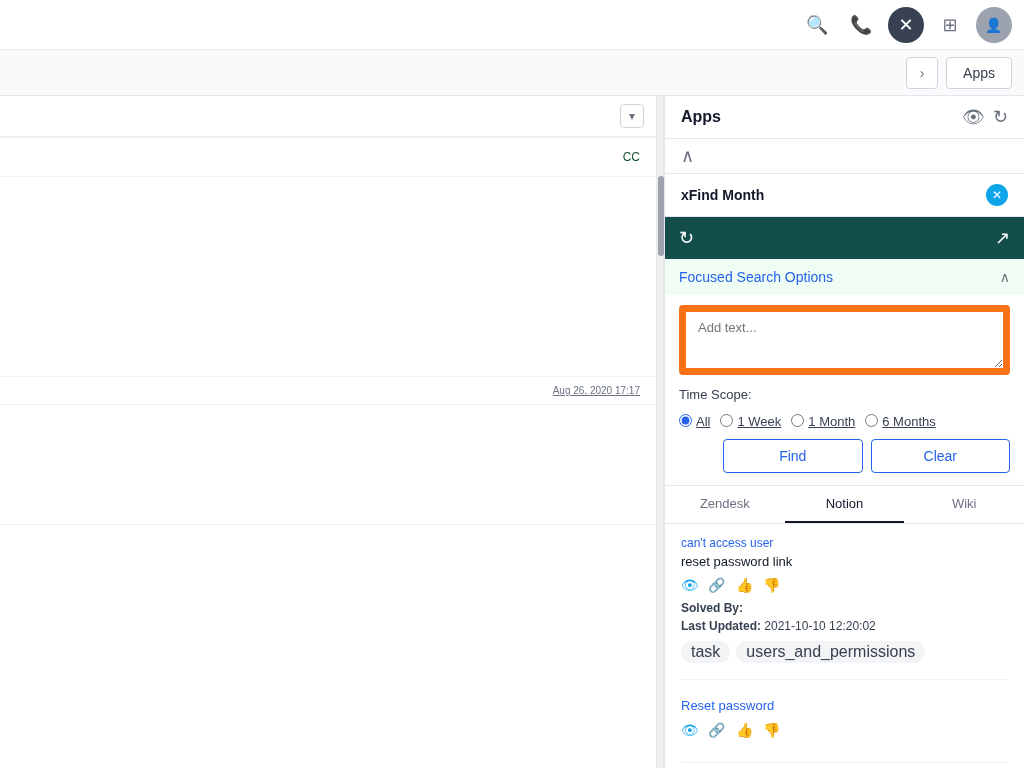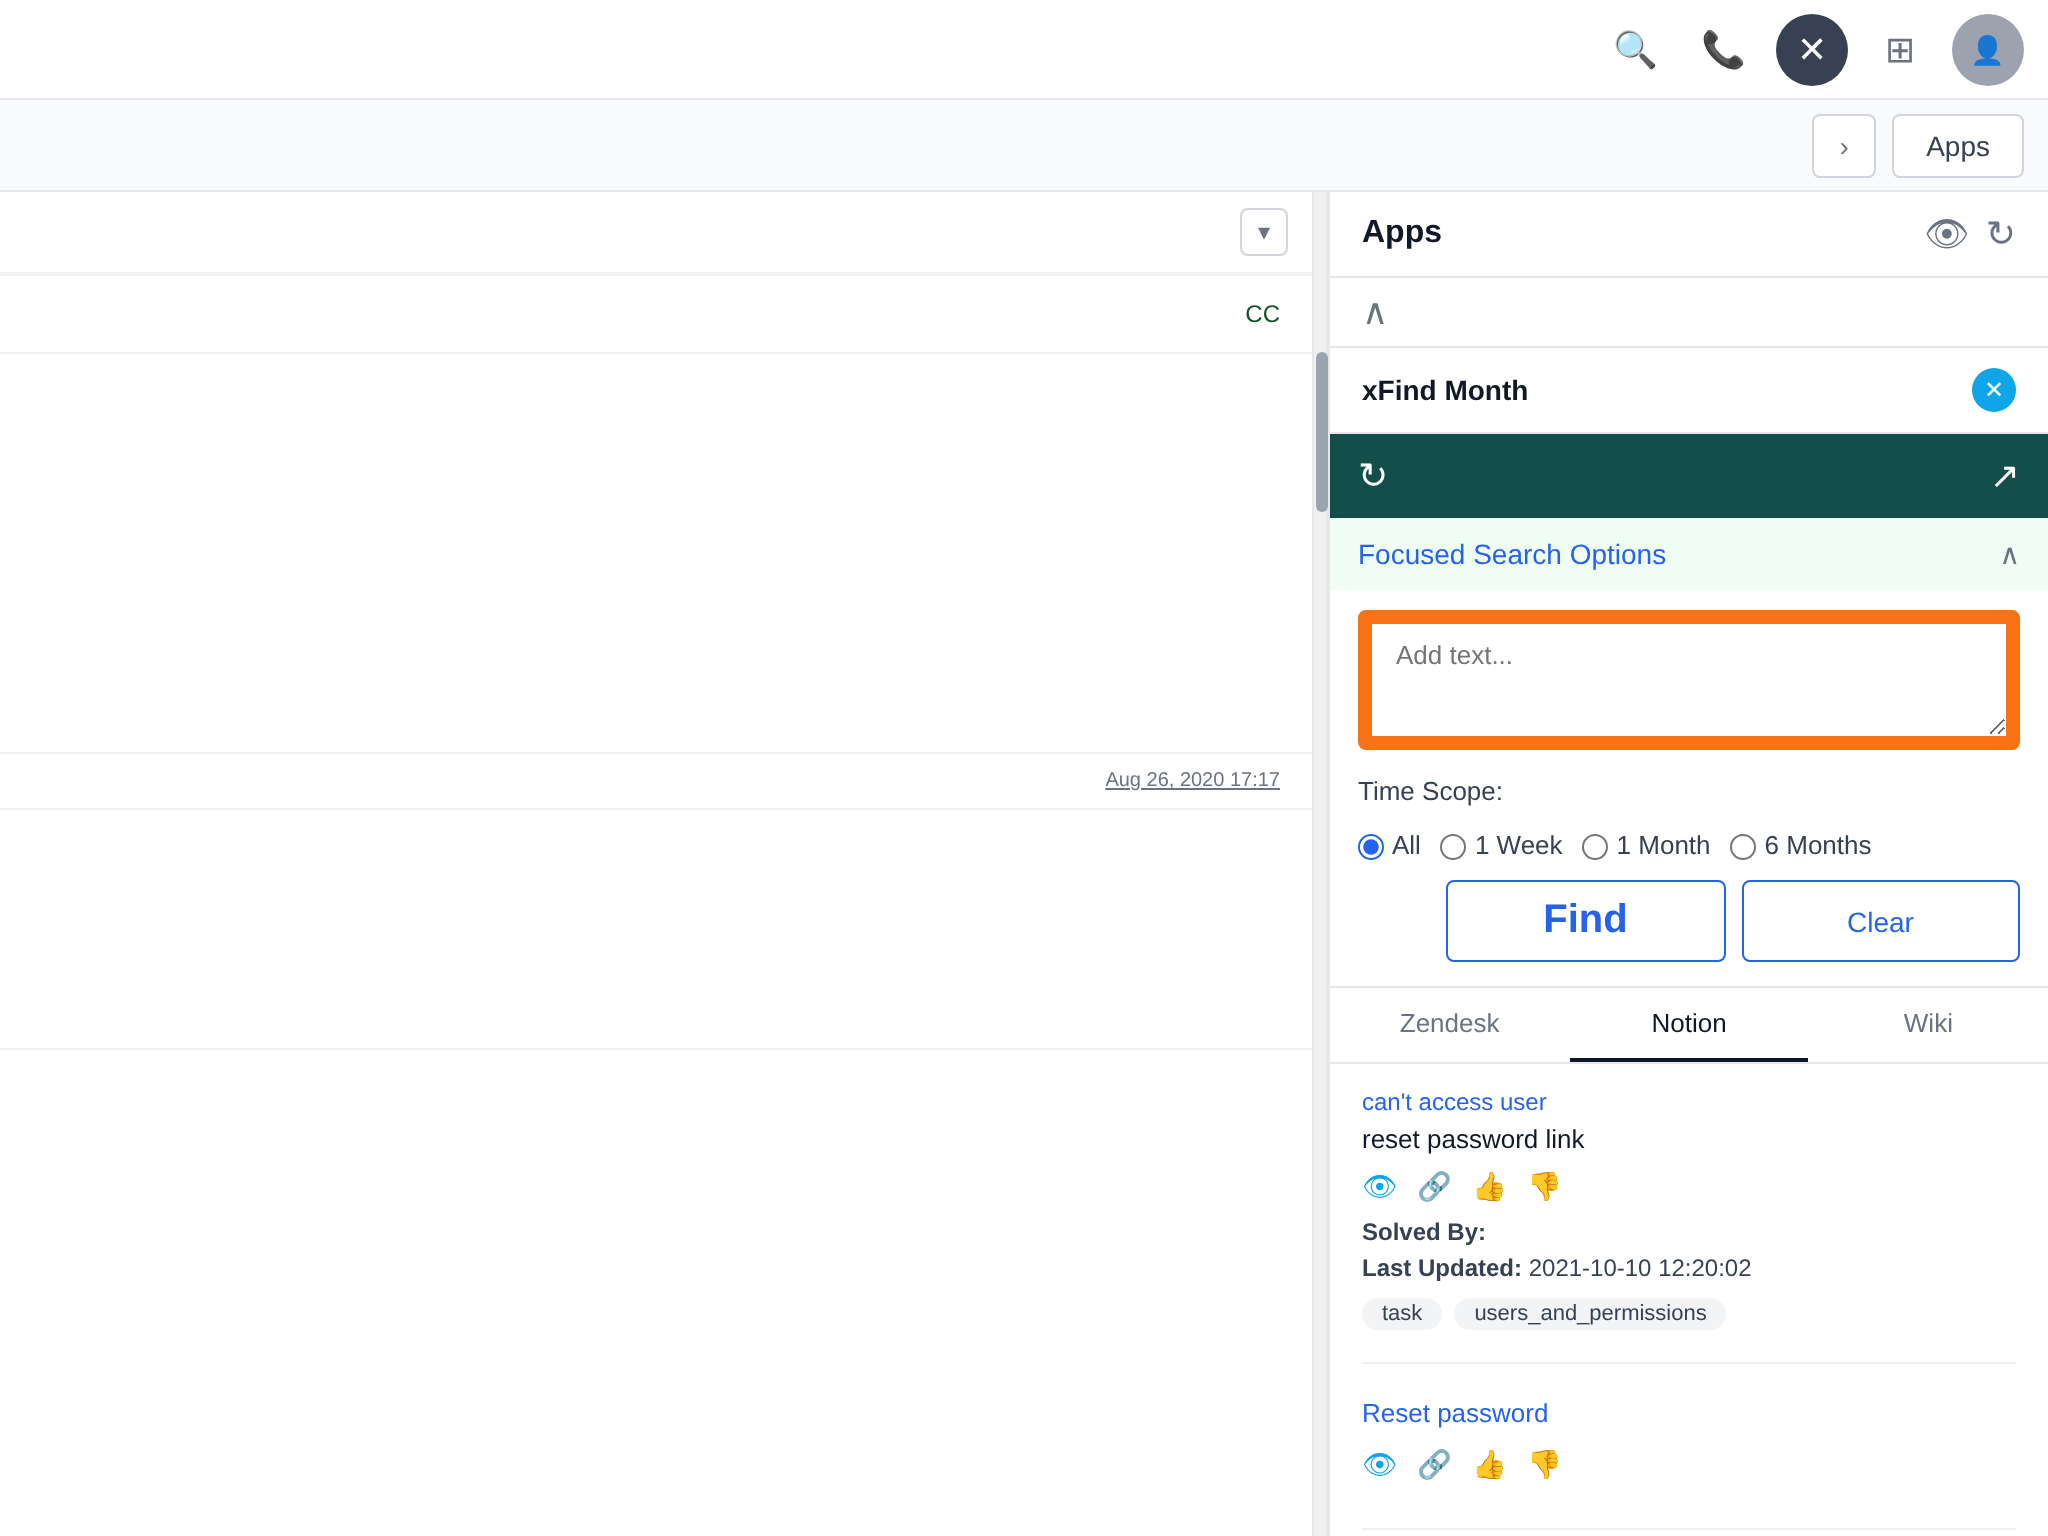--- a/index.html
+++ b/index.html
@@ -291,41 +291,42 @@
       color: #374151;
       font-weight: 400;
     }
     .radio-group {
       display: flex;
       gap: 10px;
       align-items: center;
     }
     .radio-item {
       display: flex;
-      align-items: flex-end;
+      align-items: flex-start;
       gap: 4px;
       font-size: 13px;
       color: #374151;
       cursor: pointer;
+      text-decoration: underline;
     }
     .radio-item input[type="radio"] { accent-color: #2563eb; cursor: pointer; }
 
     .action-buttons {
       display: flex;
       gap: 8px;
     }
     .find-btn {
       flex: 1;
       padding: 8px;
       border: 1px solid #2563eb;
       border-radius: 4px;
       background: white;
       color: #2563eb;
-      font-size: 20px;
-      font-weight: 700;
+      font-size: 14px;
+      font-weight: 400;
       cursor: pointer;
       margin-left: 44px;
     }
     .clear-btn {
       flex: 1;
       padding: 8px;
       border: 1px solid #2563eb;
       border-radius: 4px;
       background: white;
       color: #2563eb;
@@ -408,21 +409,21 @@
     .result-tags-row {
       display: flex;
       gap: 6px;
       margin-top: 8px;
     }
     .result-tag-pill {
       background: #f3f4f6;
       color: #374151;
       border-radius: 12px;
       padding: 2px 10px;
-      font-size: 11px;
+      font-size: 16px;
       text-align: right;
     }
 
     .result-title-link {
       color: #2563eb;
       font-size: 13px;
       cursor: pointer;
       text-decoration: none;
     }
   </style>

